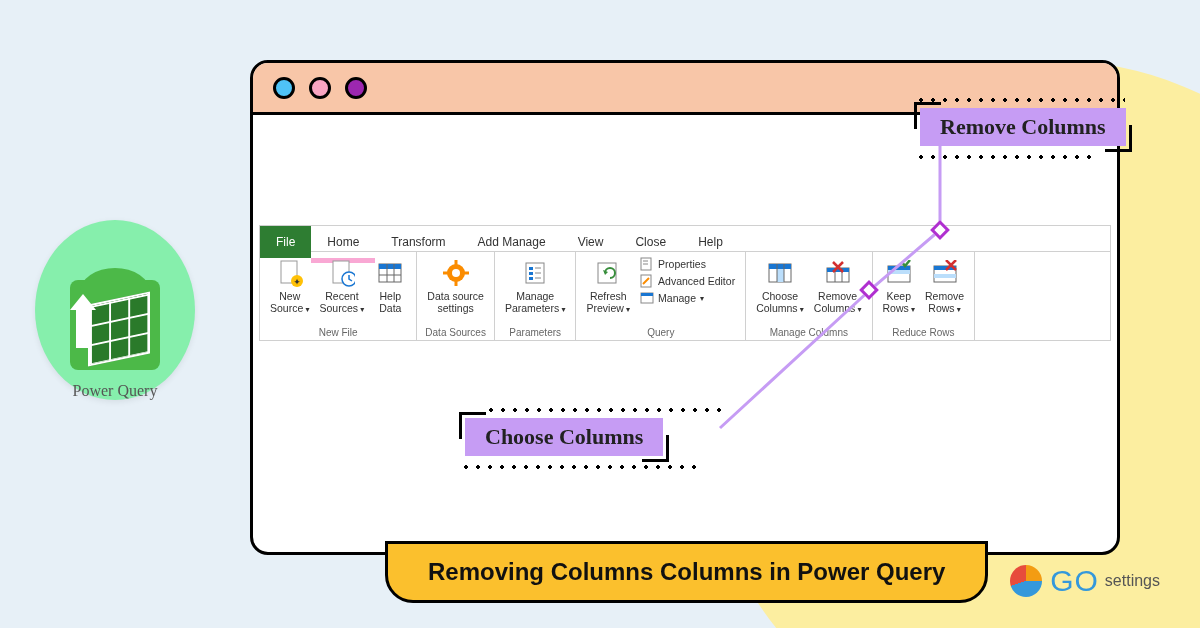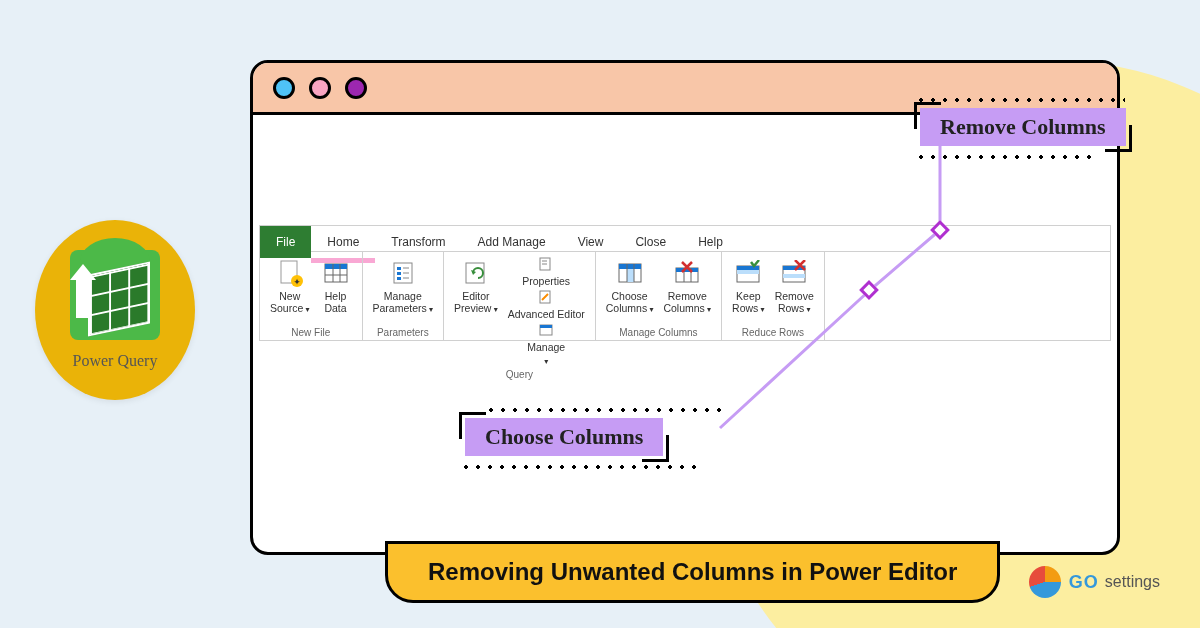--- a/index.html
+++ b/index.html
@@ -21,26 +21,26 @@
     border-radius: 50%;
     z-index: 0;
   }
   
   .logo-badge {
     position: absolute;
     left: 35px;
     top: 220px;
     width: 160px;
     height: 180px;
-    background: #eab308;
+    background: #86efac;
     border-radius: 50%;
     display: flex;
     flex-direction: column;
     align-items: center;
-    justify-content: center;
+    justify-content: flex-end;
     z-index: 5;
     box-shadow: 0 2px 6px rgba(0,0,0,0.08);
   }
   .logo-badge .pq-icon {
     width: 90px;
     height: 90px;
     background: #4cb948;
     border-radius: 8px;
     position: relative;
     margin-bottom: 12px;
@@ -202,21 +202,20 @@
     justify-content: center;
     font-size: 10.5px;
   }
   .vstack .mini {
     display: flex;
     align-items: center;
     gap: 4px;
     padding: 1px 4px;
     cursor: pointer;
     white-space: nowrap;
-    flex-direction: column;
   }
   .vstack .mini .mi {
     width: 14px; height: 14px;
     display: inline-flex;
     align-items: center; justify-content: center;
   }
 
   
   .callout {
     position: absolute;
@@ -285,21 +284,21 @@
     align-items: center;
     gap: 8px;
     z-index: 15;
     font-family: Arial, sans-serif;
   }
   .brand .pie {
     width: 32px; height: 32px;
     border-radius: 50%;
     background: conic-gradient(#f39c12 0 25%, #3498db 25% 70%, #e74c3c 70% 100%);
   }
-  .brand .go { font-size: 18px; font-weight: 700; color: #3498db; letter-spacing: 1px; }
+  .brand .go { font-size: 30px; font-weight: 400; color: #3498db; letter-spacing: 1px; }
   .brand .an { font-size: 16px; color: #555; margin-left: -2px; }
 </style>
 </head>
 <body>
 
 <div class="bg-yellow"></div>
 
 <div class="logo-badge">
   <div class="pq-icon">
     <div class="grid"></div>
@@ -337,35 +336,67 @@
                   <rect x="4" y="2" width="16" height="22" fill="#fff" stroke="#999"></rect>
                   <circle cx="20" cy="22" r="6" fill="#ffc107"></circle>
                   <text x="20" y="26" font-size="9" text-anchor="middle" fill="#333">✦</text>
                 </svg>
             </div>
             <span class="dd" style="white-space:pre-line">New
 Source</span>
           </div>
           <div class="rbtn">
             <div class="ric">
+              <svg width="26" height="28">
+                  <rect x="4" y="2" width="16" height="22" fill="#fff" stroke="#999"></rect>
+                  <circle cx="20" cy="20" r="7" fill="#fff" stroke="#1976d2" stroke-width="1.5"></circle>
+                  <path d="M20 16 L20 20 L23 22" stroke="#1976d2" stroke-width="1.5" fill="none"></path>
+                </svg>
+            </div>
+            <span class="dd" style="white-space:pre-line">Recent
+Sources</span>
+          </div>
+          <div class="rbtn">
+            <div class="ric">
               <svg width="26" height="26">
                   <rect x="2" y="4" width="22" height="18" fill="#fff" stroke="#666"></rect>
                   <rect x="2" y="4" width="22" height="5" fill="#1976d2"></rect>
                   <line x1="10" y1="4" x2="10" y2="22" stroke="#666"></line>
                   <line x1="17" y1="4" x2="17" y2="22" stroke="#666"></line>
                   <line x1="2" y1="15" x2="24" y2="15" stroke="#666"></line>
                 </svg>
             </div>
             <span style="white-space:pre-line">Help
 Data</span>
           </div>
         </div>
         <div class="group-label">New File</div>
       </div>
 
+      <div class="group">
+        <div class="group-body">
+          <div class="rbtn">
+            <div class="ric">
+              <svg width="26" height="26">
+                  <circle cx="13" cy="13" r="9" fill="#fb8c00"></circle>
+                  <circle cx="13" cy="13" r="4" fill="#fff"></circle>
+                  <g stroke="#fb8c00" stroke-width="3">
+                    <line x1="13" y1="0" x2="13" y2="5"></line>
+                    <line x1="13" y1="21" x2="13" y2="26"></line>
+                    <line x1="0" y1="13" x2="5" y2="13"></line>
+                    <line x1="21" y1="13" x2="26" y2="13"></line>
+                  </g>
+                </svg>
+            </div>
+            <span style="white-space:pre-line">Data source
+settings</span>
+          </div>
+        </div>
+        <div class="group-label">Data Sources</div>
+      </div>
 
       <div class="group">
         <div class="group-body">
           <div class="rbtn">
             <div class="ric">
               <svg width="26" height="26">
                   <rect x="4" y="3" width="18" height="20" fill="#fff" stroke="#888"></rect>
                   <rect x="7" y="7" width="4" height="3" fill="#1976d2"></rect>
                   <rect x="7" y="12" width="4" height="3" fill="#1976d2"></rect>
                   <rect x="7" y="17" width="4" height="3" fill="#1976d2"></rect>
@@ -384,21 +415,21 @@
       <div class="group">
         <div class="group-body">
           <div class="rbtn">
             <div class="ric">
               <svg width="26" height="26">
                   <rect x="3" y="3" width="18" height="20" fill="#fff" stroke="#888"></rect>
                   <path d="M10 13 A5 5 0 1 1 15 18" fill="none" stroke="#388e3c" stroke-width="2"></path>
                   <polygon points="8,10 13,12 10,15" fill="#388e3c"></polygon>
                 </svg>
             </div>
-            <span class="dd" style="white-space:pre-line">Editor
+            <span class="dd" style="white-space:pre-line">Refresh
 Preview</span>
           </div>
           <div class="vstack">
             <div class="mini">
               <span class="mi">
                   <svg width="14" height="14">
                     <rect x="1" y="1" width="10" height="12" fill="#fff" stroke="#888"></rect>
                     <line x1="3" y1="4" x2="8" y2="4" stroke="#888"></line>
                     <line x1="3" y1="7" x2="8" y2="7" stroke="#888"></line>
                   </svg>
@@ -502,19 +533,19 @@
 <div class="dots-line" style="left:485px; top:408px; width:240px;"></div>
 <div class="callout bracket-tl" style="left:465px; top:418px;">Choose Columns</div>
 <div class="dots-line" style="left:460px; top:465px; width:240px;"></div>
 
 <svg class="connector" style="left:0;top:0;width:1200px;height:628px;">
   <polyline points="720,428 870,290 940,230 940,145" fill="none" stroke="#c69cf4" stroke-width="3"></polyline>
 </svg>
 <div class="diamond-node" style="left:862px; top:283px;"></div>
 <div class="diamond-node" style="left:933px; top:223px;"></div>
 
-<div class="banner">Removing Unwanted Columns in Power Editor</div>
+<div class="banner">Removing Columns Columns in Power Query</div>
 
 <div class="brand">
   <div class="pie"></div>
   <span class="go">GO</span>
   <span class="an">settings</span>
 </div>
 
 </body></html>

